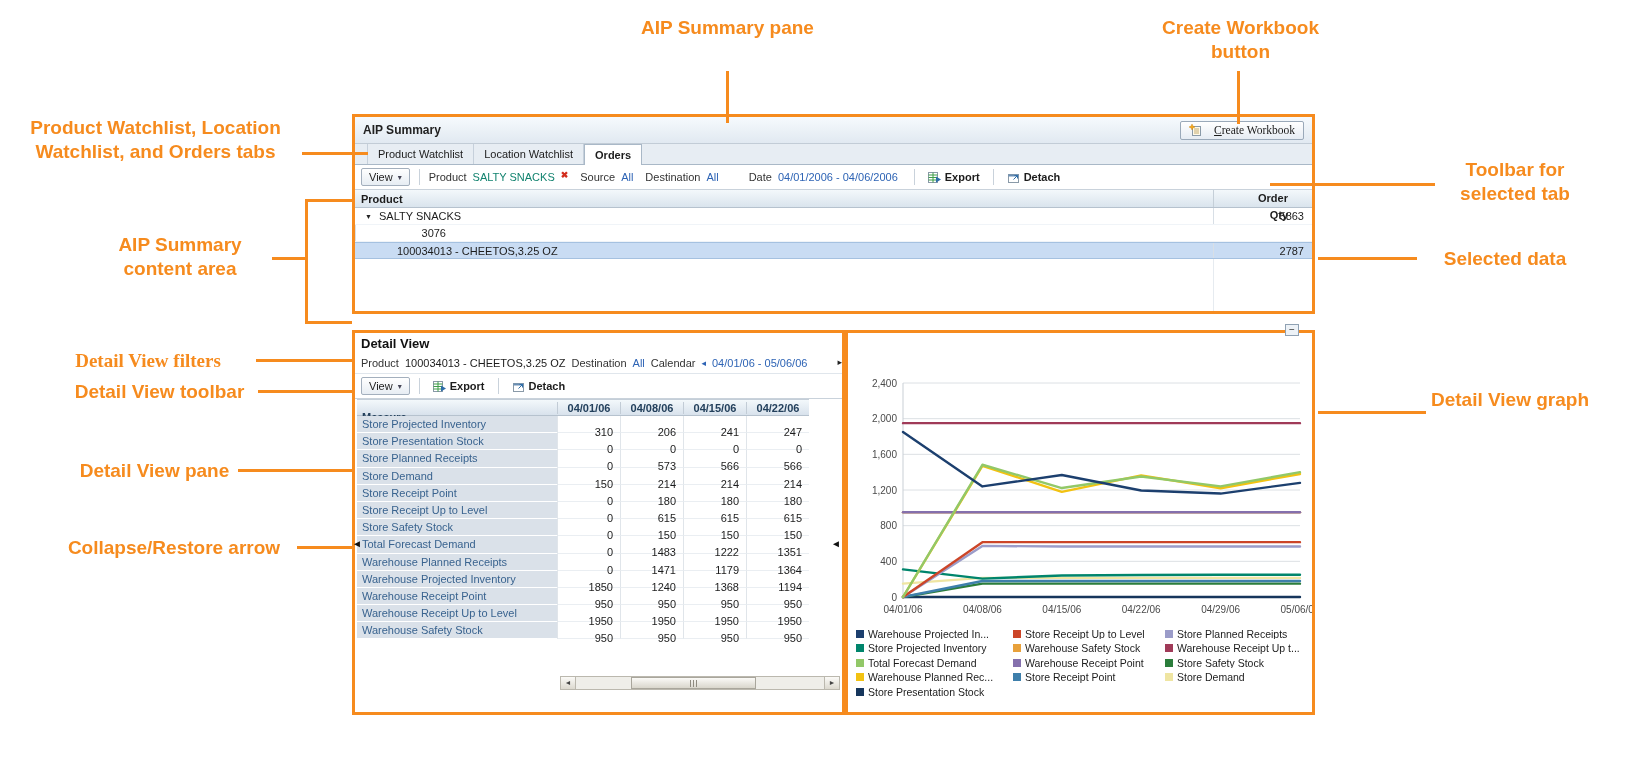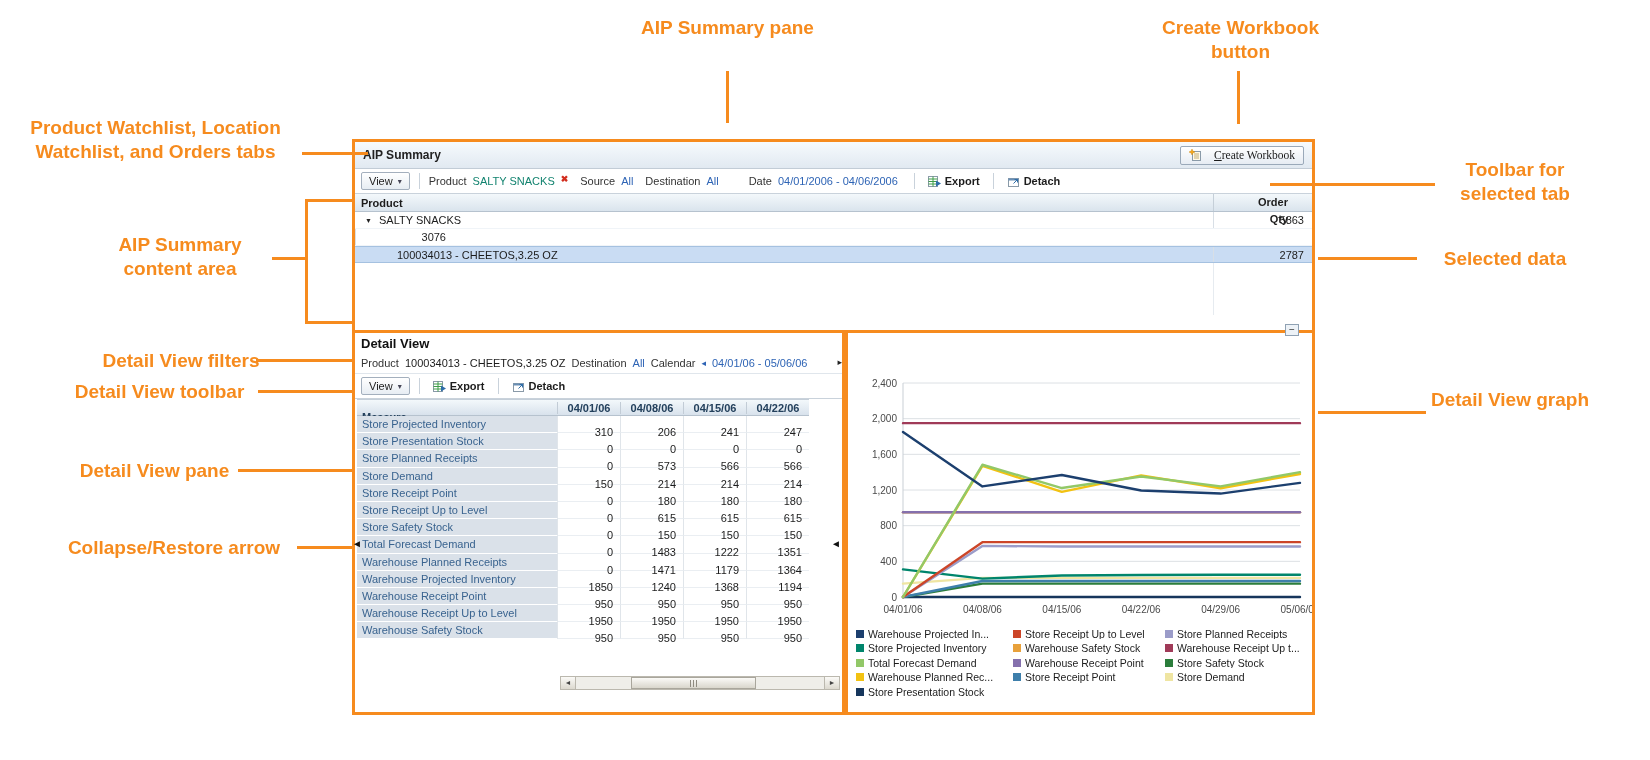--- a/index.html
+++ b/index.html
@@ -90,56 +90,61 @@
 <body>
 
 <div class="stage">
 
   <div class="ann" style="left:640px;top:16px;width:175px;">AIP Summary pane</div>
   <div class="ann" style="left:1148px;top:16px;width:185px;">Create Workbook button</div>
   <div class="ann" style="left:8px;top:116px;width:295px;">Product Watchlist, Location Watchlist, and Orders tabs</div>
   <div class="ann" style="left:1440px;top:158px;width:150px;">Toolbar for selected tab</div>
   <div class="ann" style="left:85px;top:233px;width:190px;">AIP Summary content area</div>
   <div class="ann" style="left:1420px;top:247px;width:170px;">Selected data</div>
-  <div class="ann" style="left:91px;top:349px;width:180px;">Detail View filters</div>
+  <div class="ann" style="left:58px;top:349px;width:180px;font-family:Liberation Serif, serif;">Detail View filters</div>
   <div class="ann" style="left:62px;top:380px;width:195px;">Detail View toolbar</div>
   <div class="ann" style="left:72px;top:459px;width:165px;">Detail View pane</div>
   <div class="ann" style="left:50px;top:536px;width:248px;">Collapse/Restore arrow</div>
   <div class="ann" style="left:1430px;top:388px;width:160px;">Detail View graph</div>
 
   <div class="ann-line" style="left:726px;top:71px;width:3px;height:52px;"></div>
   <div class="ann-line" style="left:1237px;top:71px;width:3px;height:53px;"></div>
   <div class="ann-line" style="left:302px;top:152px;width:66px;height:3px;"></div>
   <div class="ann-line" style="left:1270px;top:183px;width:165px;height:3px;"></div>
   <div class="ann-line" style="left:272px;top:257px;width:36px;height:3px;"></div>
   <div class="ann-line" style="left:305px;top:199px;width:3px;height:125px;"></div>
   <div class="ann-line" style="left:305px;top:199px;width:47px;height:3px;"></div>
   <div class="ann-line" style="left:305px;top:321px;width:47px;height:3px;"></div>
   <div class="ann-line" style="left:1318px;top:257px;width:99px;height:3px;"></div>
   <div class="ann-line" style="left:256px;top:359px;width:96px;height:3px;"></div>
   <div class="ann-line" style="left:258px;top:390px;width:94px;height:3px;"></div>
   <div class="ann-line" style="left:238px;top:469px;width:114px;height:3px;"></div>
   <div class="ann-line" style="left:297px;top:546px;width:55px;height:3px;"></div>
   <div class="ann-line" style="left:1318px;top:411px;width:108px;height:3px;"></div>
 
-  <div class="panel" style="left:352px;top:139px;width:963px;height:200px;">
+  <div class="panel" style="left:352px;top:114px;width:963px;height:200px;">
     <div class="aip-header">
       <span class="aip-title">AIP Summary</span>
       <button class="btn-cw">
         <span style="display:flex;">
           <svg width="14" height="13" viewBox="0 0 14 13">
               <rect x="3.5" y="2.5" width="8" height="9" fill="#FFF9E8" stroke="#8A9AA8"></rect>
               <line x1="5" y1="5" x2="10" y2="5" stroke="#C2AB72"></line>
               <line x1="5" y1="7" x2="10" y2="7" stroke="#C2AB72"></line>
               <line x1="5" y1="9" x2="10" y2="9" stroke="#C2AB72"></line>
               <polygon points="3,0 3.9,2.1 6,3 3.9,3.9 3,6 2.1,3.9 0,3 2.1,2.1" fill="#F5A81C" stroke="#C87E00" stroke-width="0.4"></polygon>
             </svg>
         </span>
         <span><u>C</u><span>reate Workbook</span></span>
       </button>
+    </div>
+    <div class="aip-tabs">
+      <div class="tab">Product Watchlist</div>
+      <div class="tab">Location Watchlist</div>
+      <div class="tab selected">Orders</div>
     </div>
     <div class="aip-toolbar">
       <button class="tb-btn">
         <span>View</span>
         <span class="caret">▾</span>
       </button>
       <span class="tb-sep"></span>
       <span class="tb-label">Product</span>
       <span class="teal">SALTY SNACKS</span>
       <span class="remove">✖</span>

